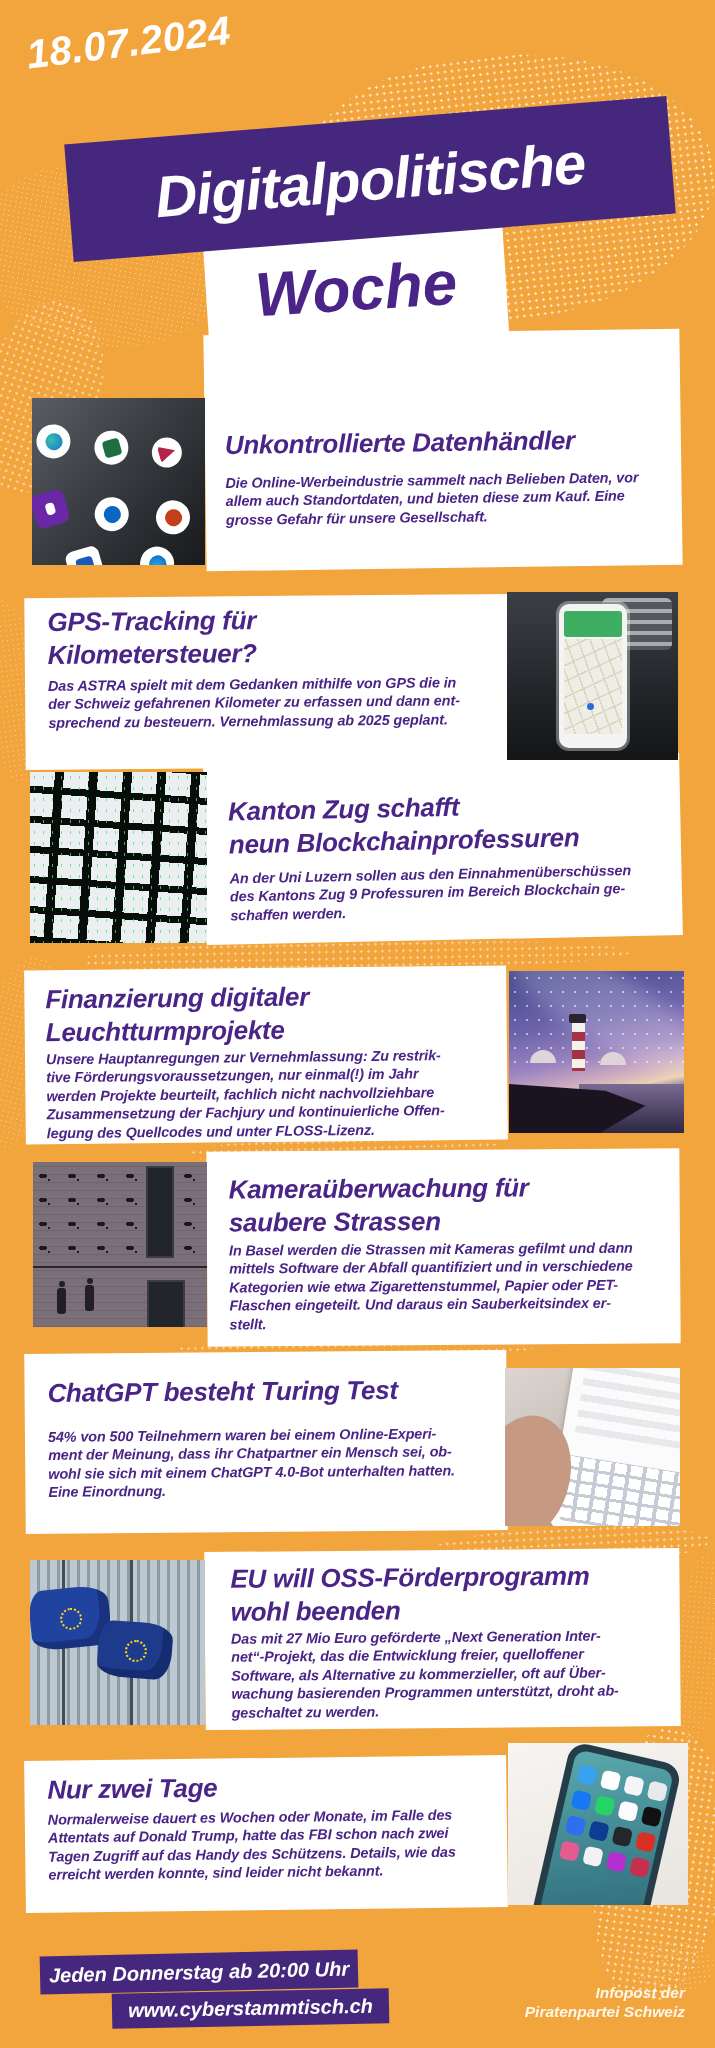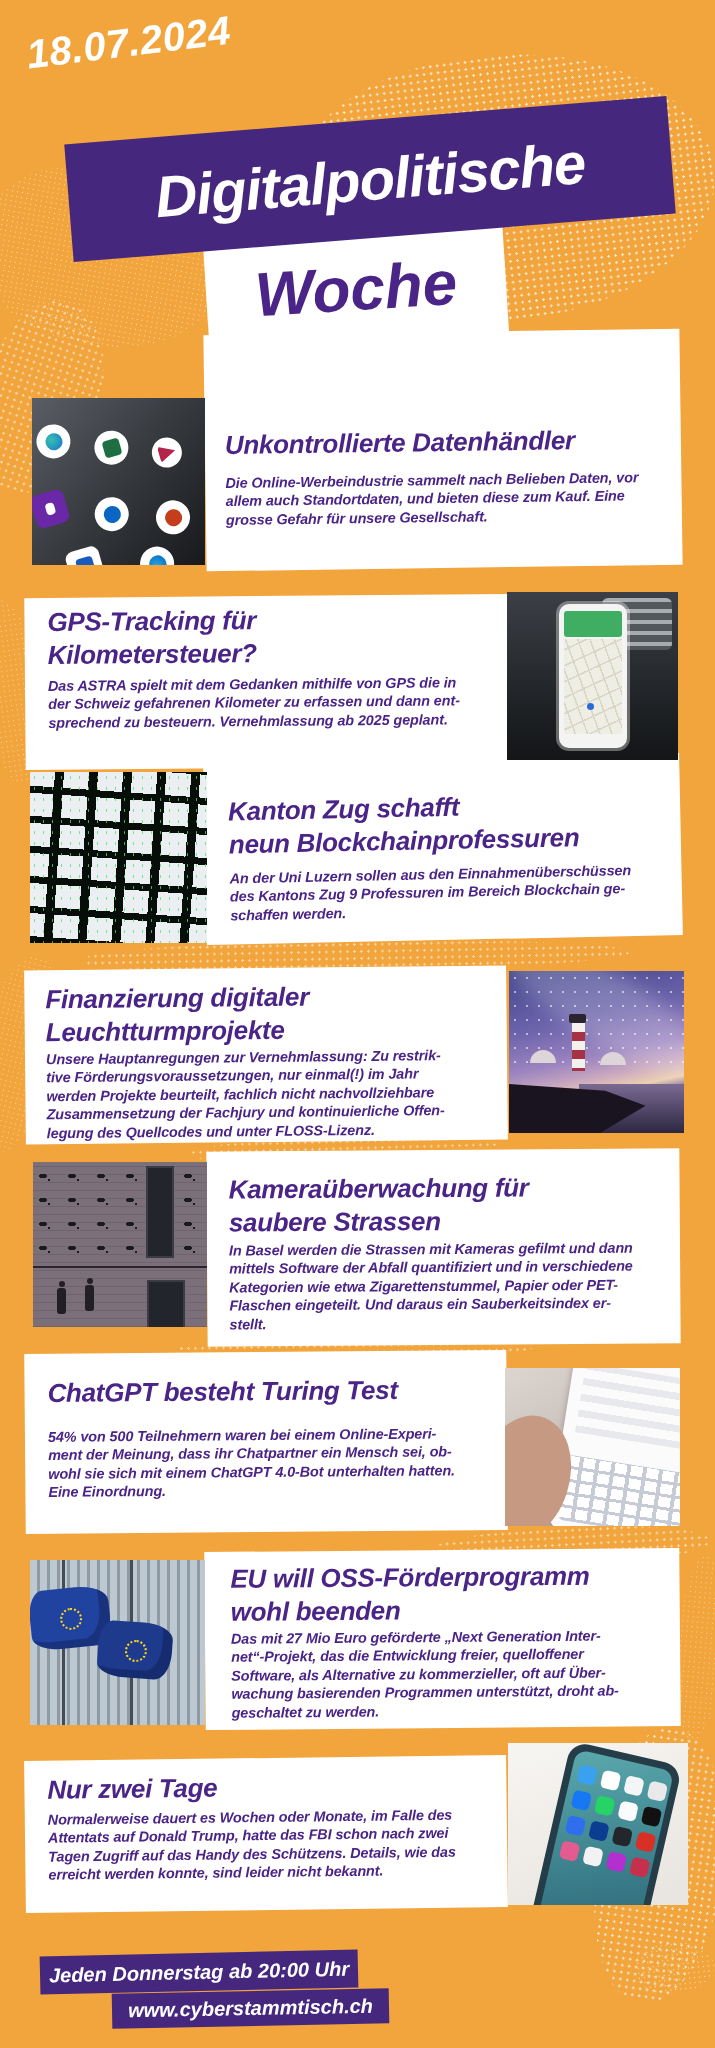--- a/index.html
+++ b/index.html
@@ -343,14 +343,18 @@
       </div>
     </div>
   </div>
 
   <div class="fbanner" style="left:40px;top:1953px;width:318px;height:38px;transform:rotate(-1.3deg);">
     <span>Jeden Donnerstag ab 20:00 Uhr</span>
   </div>
   <div class="fbanner" style="left:112px;top:1991px;width:277px;height:35px;transform:rotate(-1.1deg);">
     <span>www.cyberstammtisch.ch</span>
   </div>
+  <div class="credit">
+    <div>Infopost der</div>
+    <div>Piratenpartei Schweiz</div>
+  </div>
 
 </div>
 
 </body></html>

